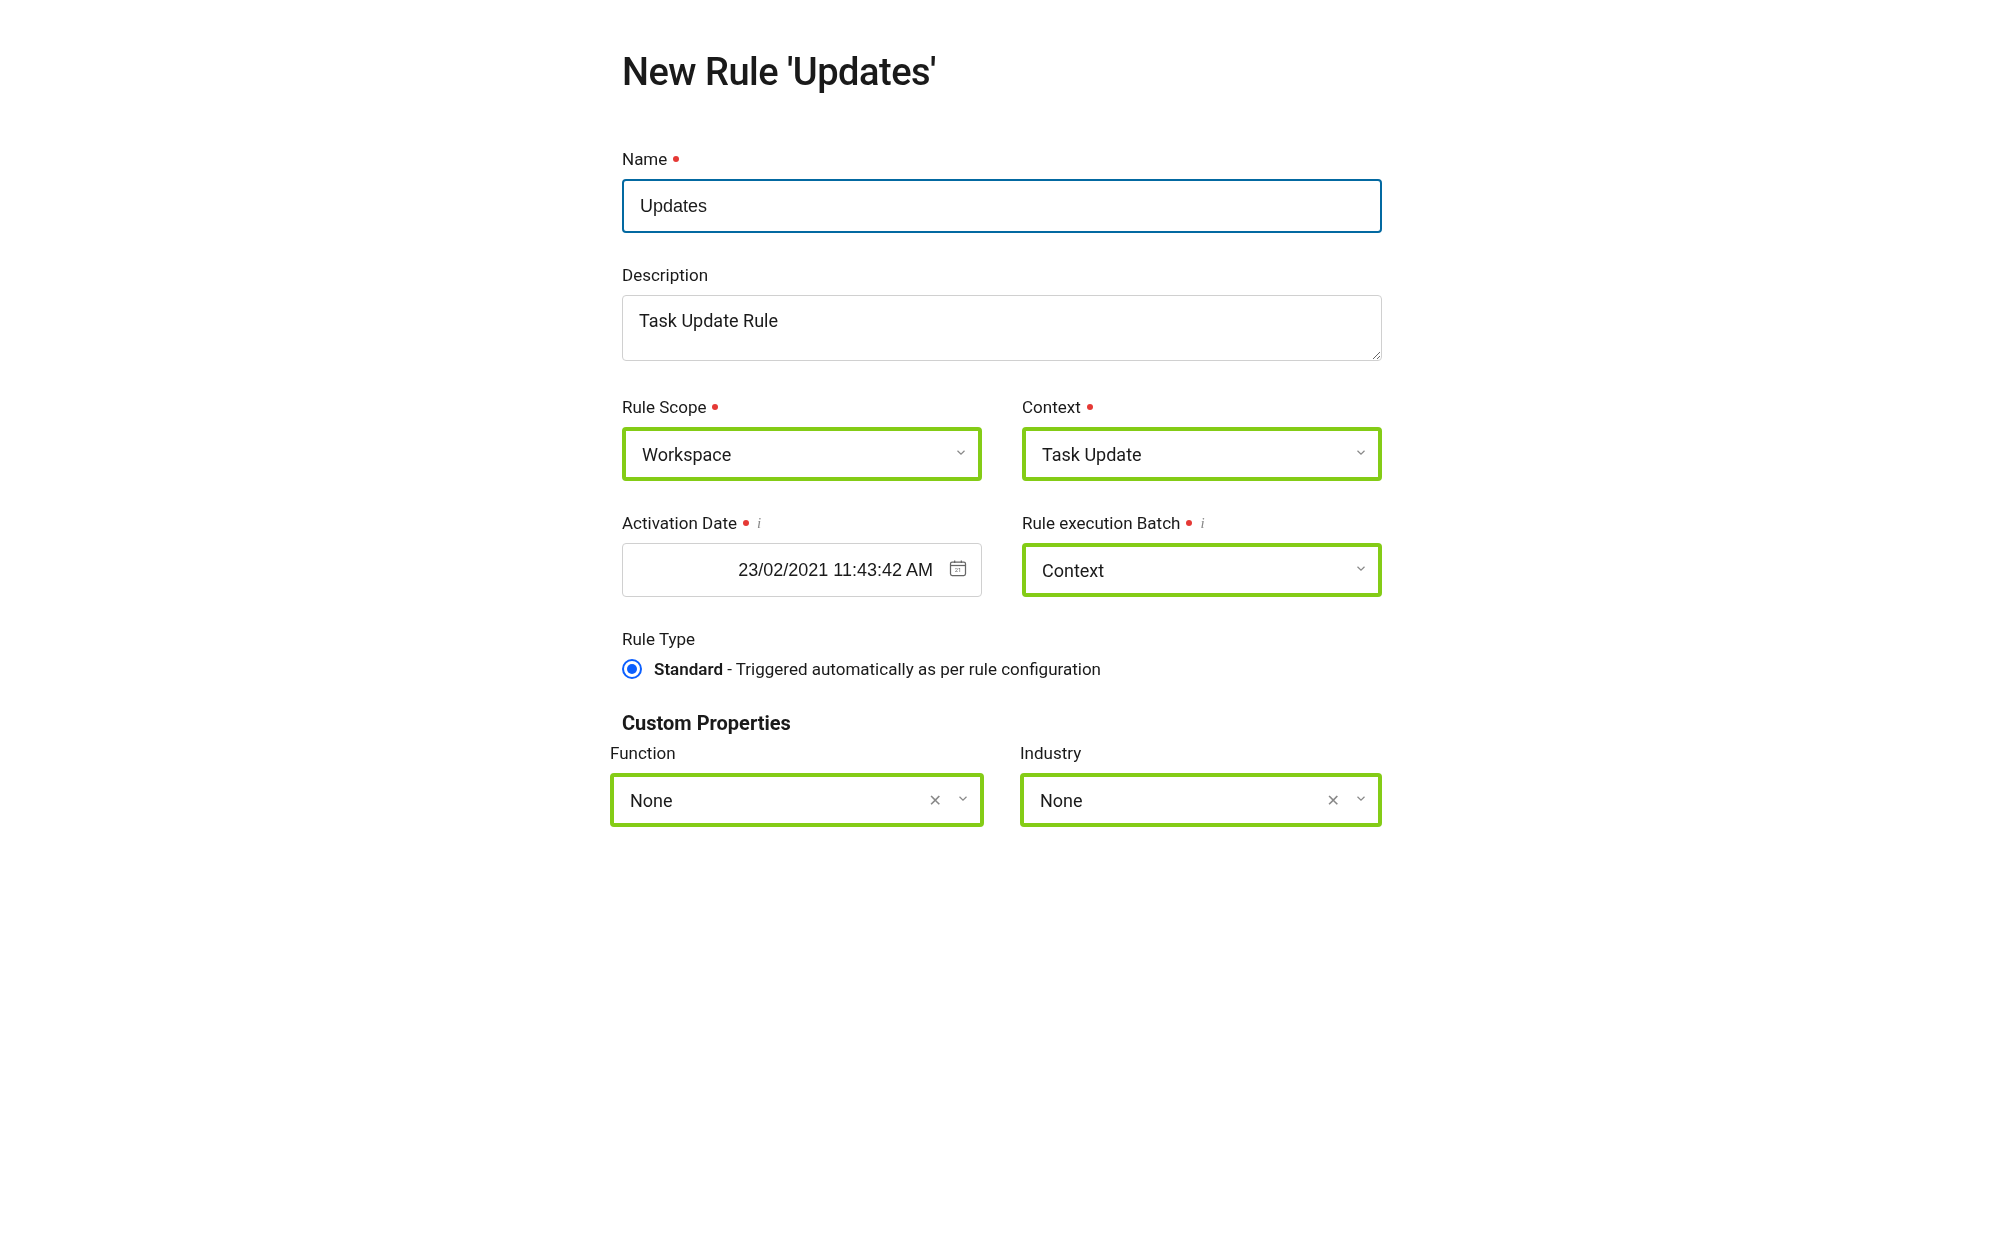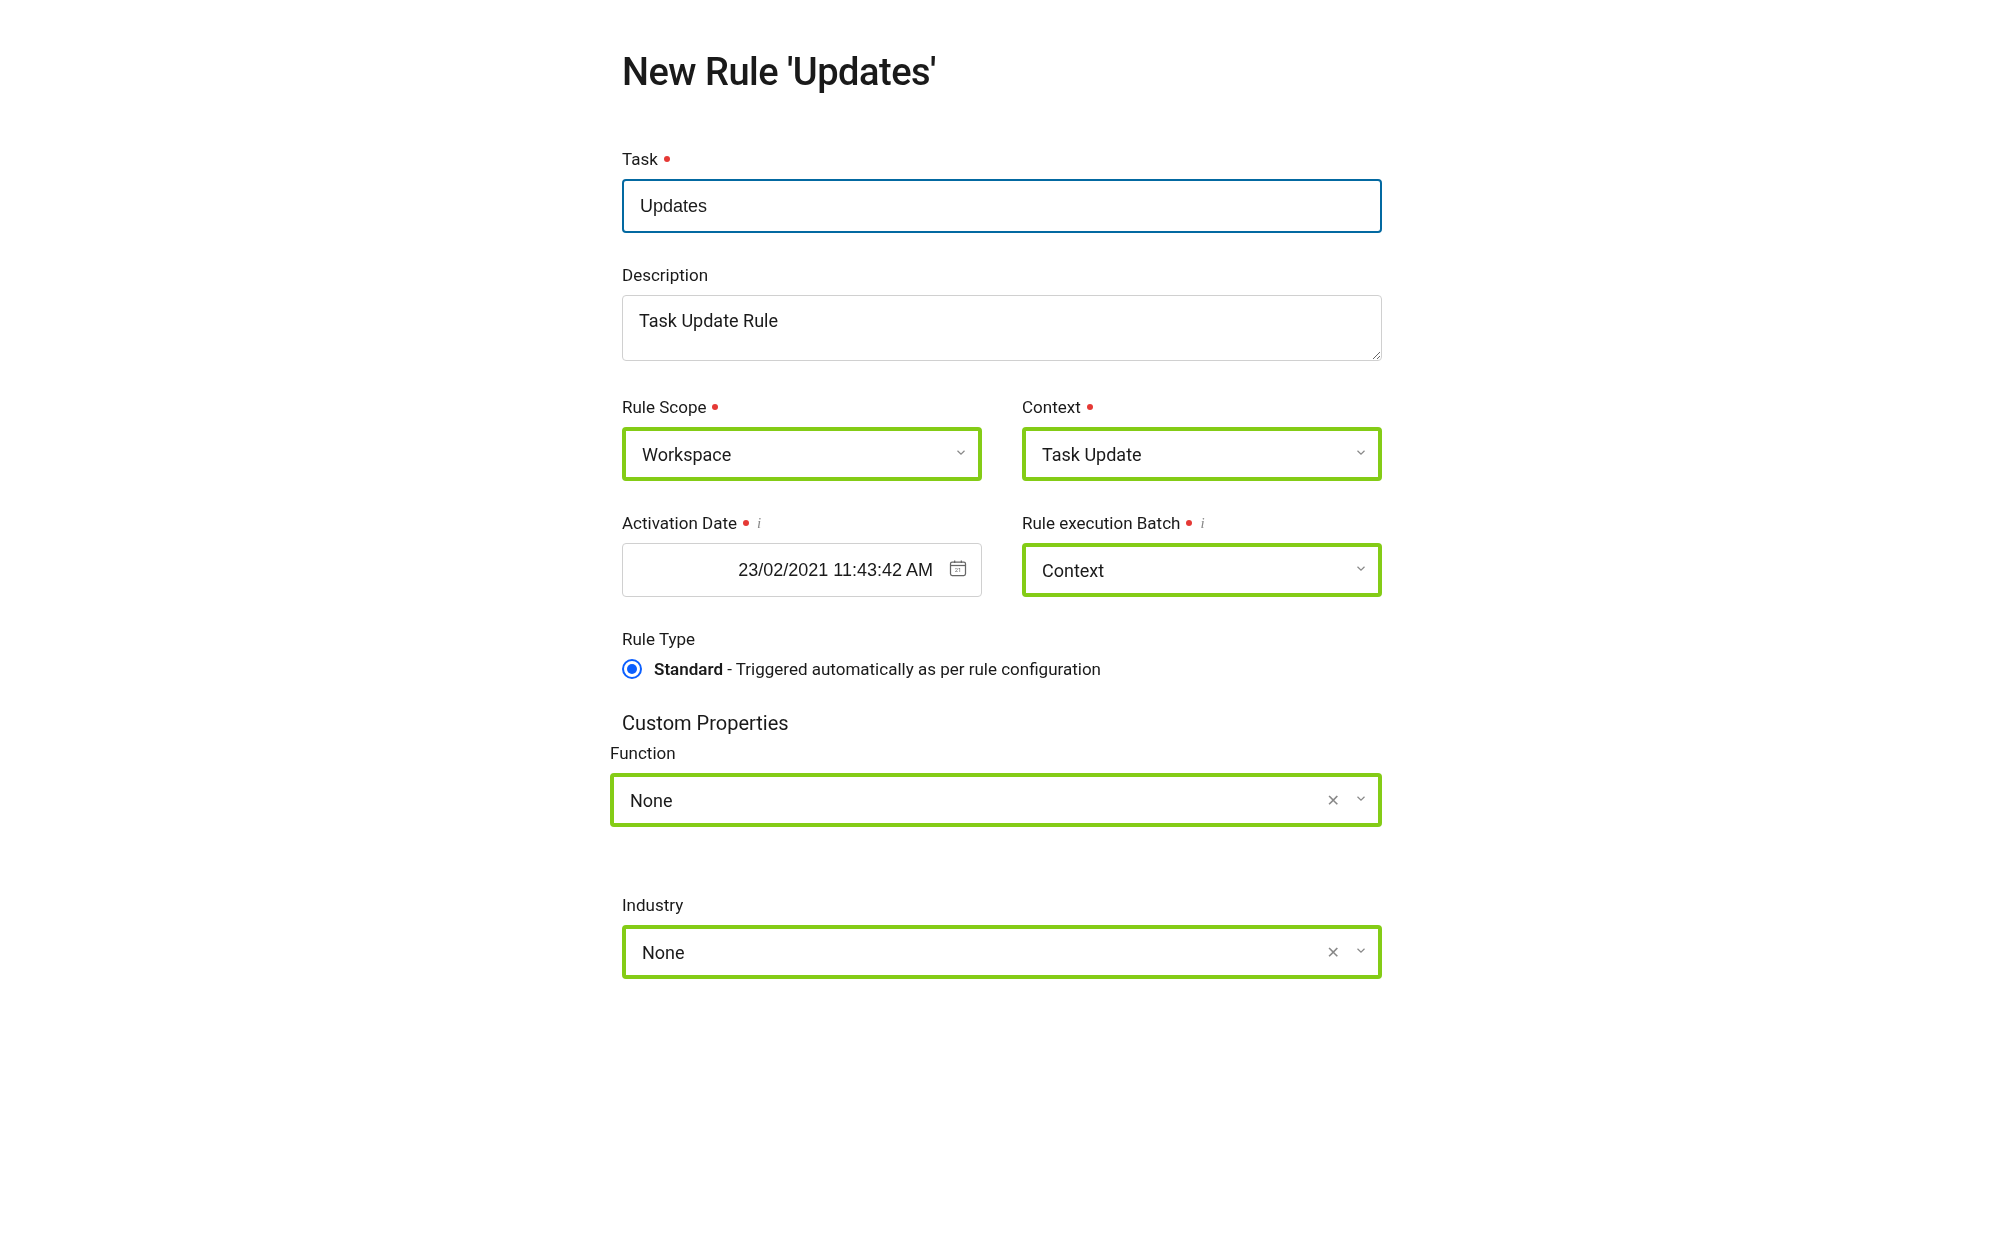--- a/index.html
+++ b/index.html
@@ -164,51 +164,50 @@
     }
     .radio-label {
       font-size: 17px;
       color: #1a1a1a;
     }
     .radio-label .bold {
       font-weight: 600;
     }
     .section-title {
       font-size: 20px;
-      font-weight: 400;
+      font-weight: 700;
       color: #1a1a1a;
       margin-top: 18px;
       margin-bottom: 8px;
     }
     .field-label-sm {
       font-size: 17px;
       color: #1a1a1a;
       margin-bottom: 10px;
     }
     .clearable-select .select-input {
       padding-right: 85px;
     }
     .cp-row {
       display: flex;
       gap: 36px;
-      flex-direction: column;
     }
     .cp-col {
       flex: 1;
     }
   </style>
 </head>
 <body>
 
 <div class="container">
   <h1 class="page-title">New Rule 'Updates'</h1>
 
   <div class="field-group">
     <div class="field-label">
-      <span>Task</span>
+      <span>Name</span>
       <span class="required-dot"></span>
     </div>
     <input type="text" class="text-input" value="Updates" style="">
   </div>
 
   <div class="field-group">
     <div class="field-label">
       <span>Description</span>
     </div>
     <textarea class="textarea-input" style="">Task Update Rule</textarea>

